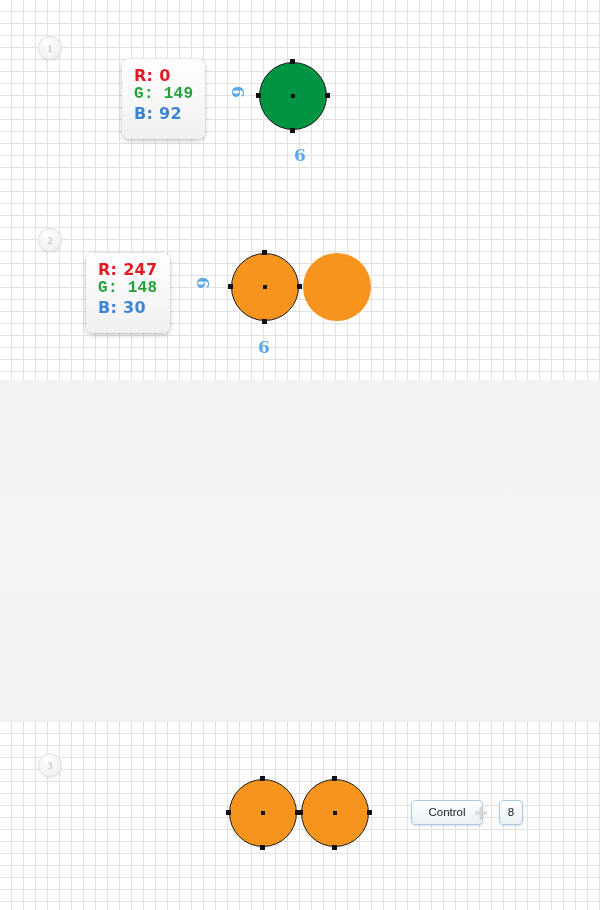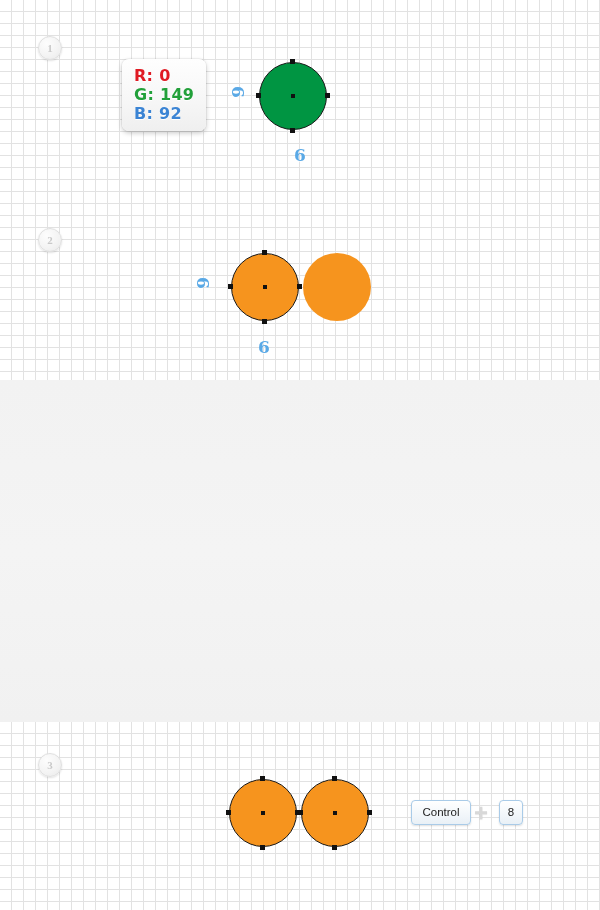--- a/index.html
+++ b/index.html
@@ -61,32 +61,32 @@
   #badge-1 { left: 38px; top: 36px; }
   #badge-2 { left: 38px; top: 228px; }
   #badge-3 { left: 38px; top: 753px; }
 
   
   .rgb-box {
     position: absolute;
     background: linear-gradient(to bottom, #fefefe 0%, #f7f7f7 55%, #efefef 100%);
     border-radius: 7px;
     box-shadow: 0 2px 5px rgba(0,0,0,0.22), 0 0 0 1px rgba(0,0,0,0.04);
-    padding: 7px 12px 8px 12px;
+    padding: 7px 12px 16px 12px;
     font-weight: bold;
     font-size: 16px;
     line-height: 19px;
     letter-spacing: 0.3px;
     font-family: "DejaVu Sans", sans-serif;
   }
   #rgb-box-1 { left: 122px; top: 59px; }
   #rgb-box-2 { left: 86px; top: 253px; }
   .rgb-line { white-space: nowrap; }
   .rgb-r { color: #e01b24; text-shadow: 0 1px 0 rgba(255,255,255,0.9); }
-  .rgb-g { color: #22a03a; text-shadow: 0 1px 0 rgba(255,255,255,0.9); }
+  .rgb-g { color: #22a03a; text-shadow: 0 1px 0 rgba(255,255,255,0.9); font-family: Liberation Mono, monospace; }
   .rgb-b { color: #3b84d4; text-shadow: 0 1px 0 rgba(255,255,255,0.9); }
 
   
   .circle {
     position: absolute;
     border-radius: 50%;
   }
   .circle.outlined { border: 1px solid #1a1a1a; box-sizing: border-box; }
 
   #circle-green   { left: 259px; top: 62px;  width: 68px; height: 68px; background:#009542; }
@@ -266,21 +266,21 @@
     line-height: 23px;
     font-size: 11.5px;
     color: #1c1c1c;
     background: linear-gradient(to bottom, #ffffff 0%, #f4f8fb 50%, #e9f0f6 100%);
     border: 1px solid #a9cbe8;
     border-radius: 4px;
     box-shadow: 0 1px 2px rgba(0,0,0,0.13);
     text-align: center;
     box-sizing: border-box;
   }
-  #key-control { left: 411px; top: 800px; width: 60px; }
+  #key-control { left: 411px; top: 800px; width: 72px; }
   #key-eight   { left: 499px; top: 800px; width: 24px; }
   #key-plus {
     position: absolute;
     left: 471px; top: 803px;
     width: 20px; height: 20px;
     color: #d8d8d8;
     font-size: 24px;
     line-height: 19px;
     text-align: center;
     font-weight: bold;
@@ -305,20 +305,25 @@
   <div class="anchor" style="left:290px; top:128px;"></div>
   <div class="anchor" style="left:256px; top:93px;"></div>
   <div class="anchor" style="left:325px; top:93px;"></div>
   <div class="anchor center" style="left:291px; top:94px;"></div>
 
   <div class="annot-6 sideways" id="annot-6-a">6</div>
   <div class="annot-6" id="annot-6-b">6</div>
 
   <div class="step-badge" id="badge-2">2</div>
 
+  <div class="rgb-box" id="rgb-box-2">
+    <div class="rgb-line rgb-r">R: 247</div>
+    <div class="rgb-line rgb-g">G: 148</div>
+    <div class="rgb-line rgb-b">B: 30</div>
+  </div>
 
   <div class="circle" id="circle-orange-b"></div>
   <div class="circle outlined" id="circle-orange-a"></div>
   <div class="anchor" style="left:262px; top:250px;"></div>
   <div class="anchor" style="left:262px; top:319px;"></div>
   <div class="anchor" style="left:228px; top:284px;"></div>
   <div class="anchor" style="left:297px; top:284px;"></div>
   <div class="anchor center" style="left:263px; top:285px;"></div>
 
   <div class="annot-6 sideways" id="annot-6-c">6</div>

